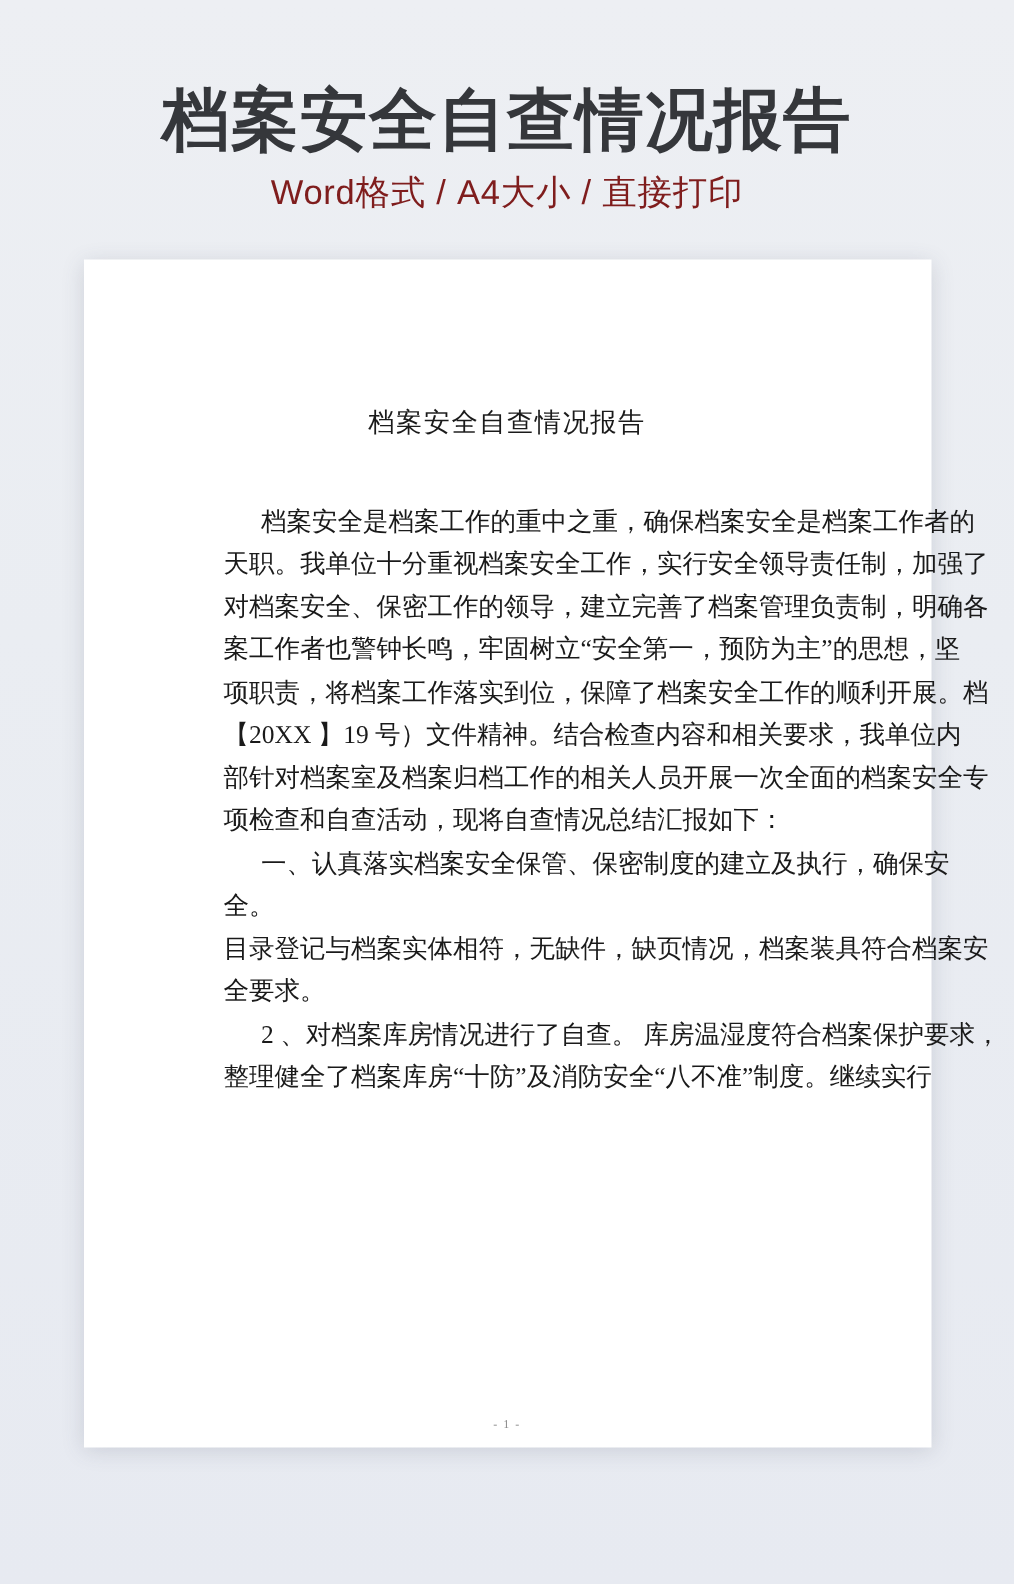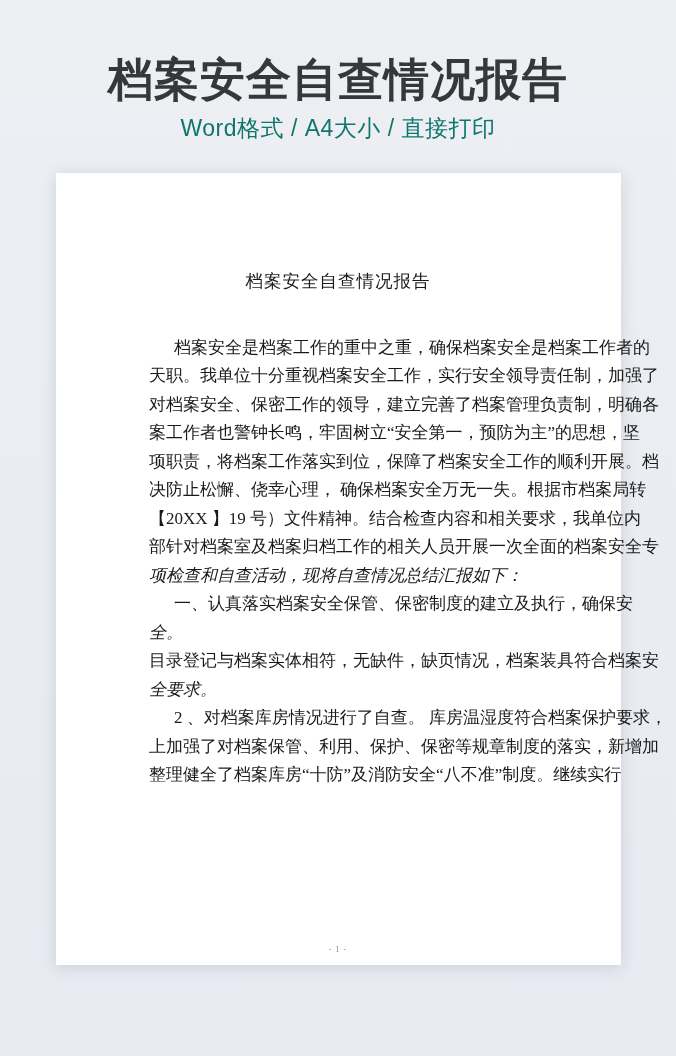--- a/index.html
+++ b/index.html
@@ -20,21 +20,21 @@
     line-height: 1.06;
     font-weight: 700;
     color: #35373b;
     letter-spacing: 1px;
     font-family: "Liberation Sans", "DejaVu Sans", sans-serif;
   }
   .banner-subtitle {
     margin-top: 9px;
     font-size: 23px;
     font-weight: 400;
-    color: #0f766e;
+    color: #7f1d1d;
     letter-spacing: 0.5px;
   }
   .page {
     position: relative;
     width: 565px;
     height: 792px;
     margin: 29px auto 0 auto;
     background: #ffffff;
     box-shadow: 0 2px 14px rgba(70, 80, 100, 0.18);
   }
@@ -55,21 +55,21 @@
     font-family: "Liberation Serif", "DejaVu Serif", serif;
     font-size: 17px;
     line-height: 28.5px;
     height: 28.5px;
     color: #1a1a1a;
     white-space: pre;
     text-align: justify;
     text-align-last: justify;
   }
   .line.indent { padding-left: 25px; }
-  .line.para-end { text-align: left; text-align-last: left; font-style: italic; }
+  .line.para-end { text-align: left; text-align-last: left; }
   .page-number {
     position: absolute;
     bottom: 11px;
     left: 0;
     width: 100%;
     text-align: center;
     font-family: "Liberation Serif", "DejaVu Serif", serif;
     font-size: 8px;
     color: #8a8a8a;
     letter-spacing: 1px;
@@ -84,26 +84,24 @@
 </div>
 
 <div class="page">
   <div class="doc-title">档案安全自查情况报告</div>
   <div class="doc-body" id="doc-body">
       <div class="line indent">档案安全是档案工作的重中之重，确保档案安全是档案工作者的</div>
       <div class="line">天职。我单位十分重视档案安全工作，实行安全领导责任制，加强了</div>
       <div class="line">对档案安全、保密工作的领导，建立完善了档案管理负责制，明确各</div>
       <div class="line">案工作者也警钟长鸣，牢固树立“安全第一，预防为主”的思想，坚</div>
       <div class="line">项职责，将档案工作落实到位，保障了档案安全工作的顺利开展。档</div>
-      <div class="line">决防止松懈、侥幸心理， 确保档案安全万无一失。根据市档案局转</div>
       <div class="line">【20XX 】19 号）文件精神。结合检查内容和相关要求，我单位内</div>
       <div class="line">部针对档案室及档案归档工作的相关人员开展一次全面的档案安全专</div>
       <div class="line para-end">项检查和自查活动，现将自查情况总结汇报如下：</div>
       <div class="line indent">一、认真落实档案安全保管、保密制度的建立及执行，确保安</div>
       <div class="line para-end">全。</div>
       <div class="line">目录登记与档案实体相符，无缺件，缺页情况，档案装具符合档案安</div>
       <div class="line para-end">全要求。</div>
       <div class="line indent">2 、对档案库房情况进行了自查。 库房温湿度符合档案保护要求，</div>
-      <div class="line">上加强了对档案保管、利用、保护、保密等规章制度的落实，新增加</div>
       <div class="line">整理健全了档案库房“十防”及消防安全“八不准”制度。继续实行</div>
     </div>
   <div class="page-number">- 1 -</div>
 </div>
 
 </body></html>

